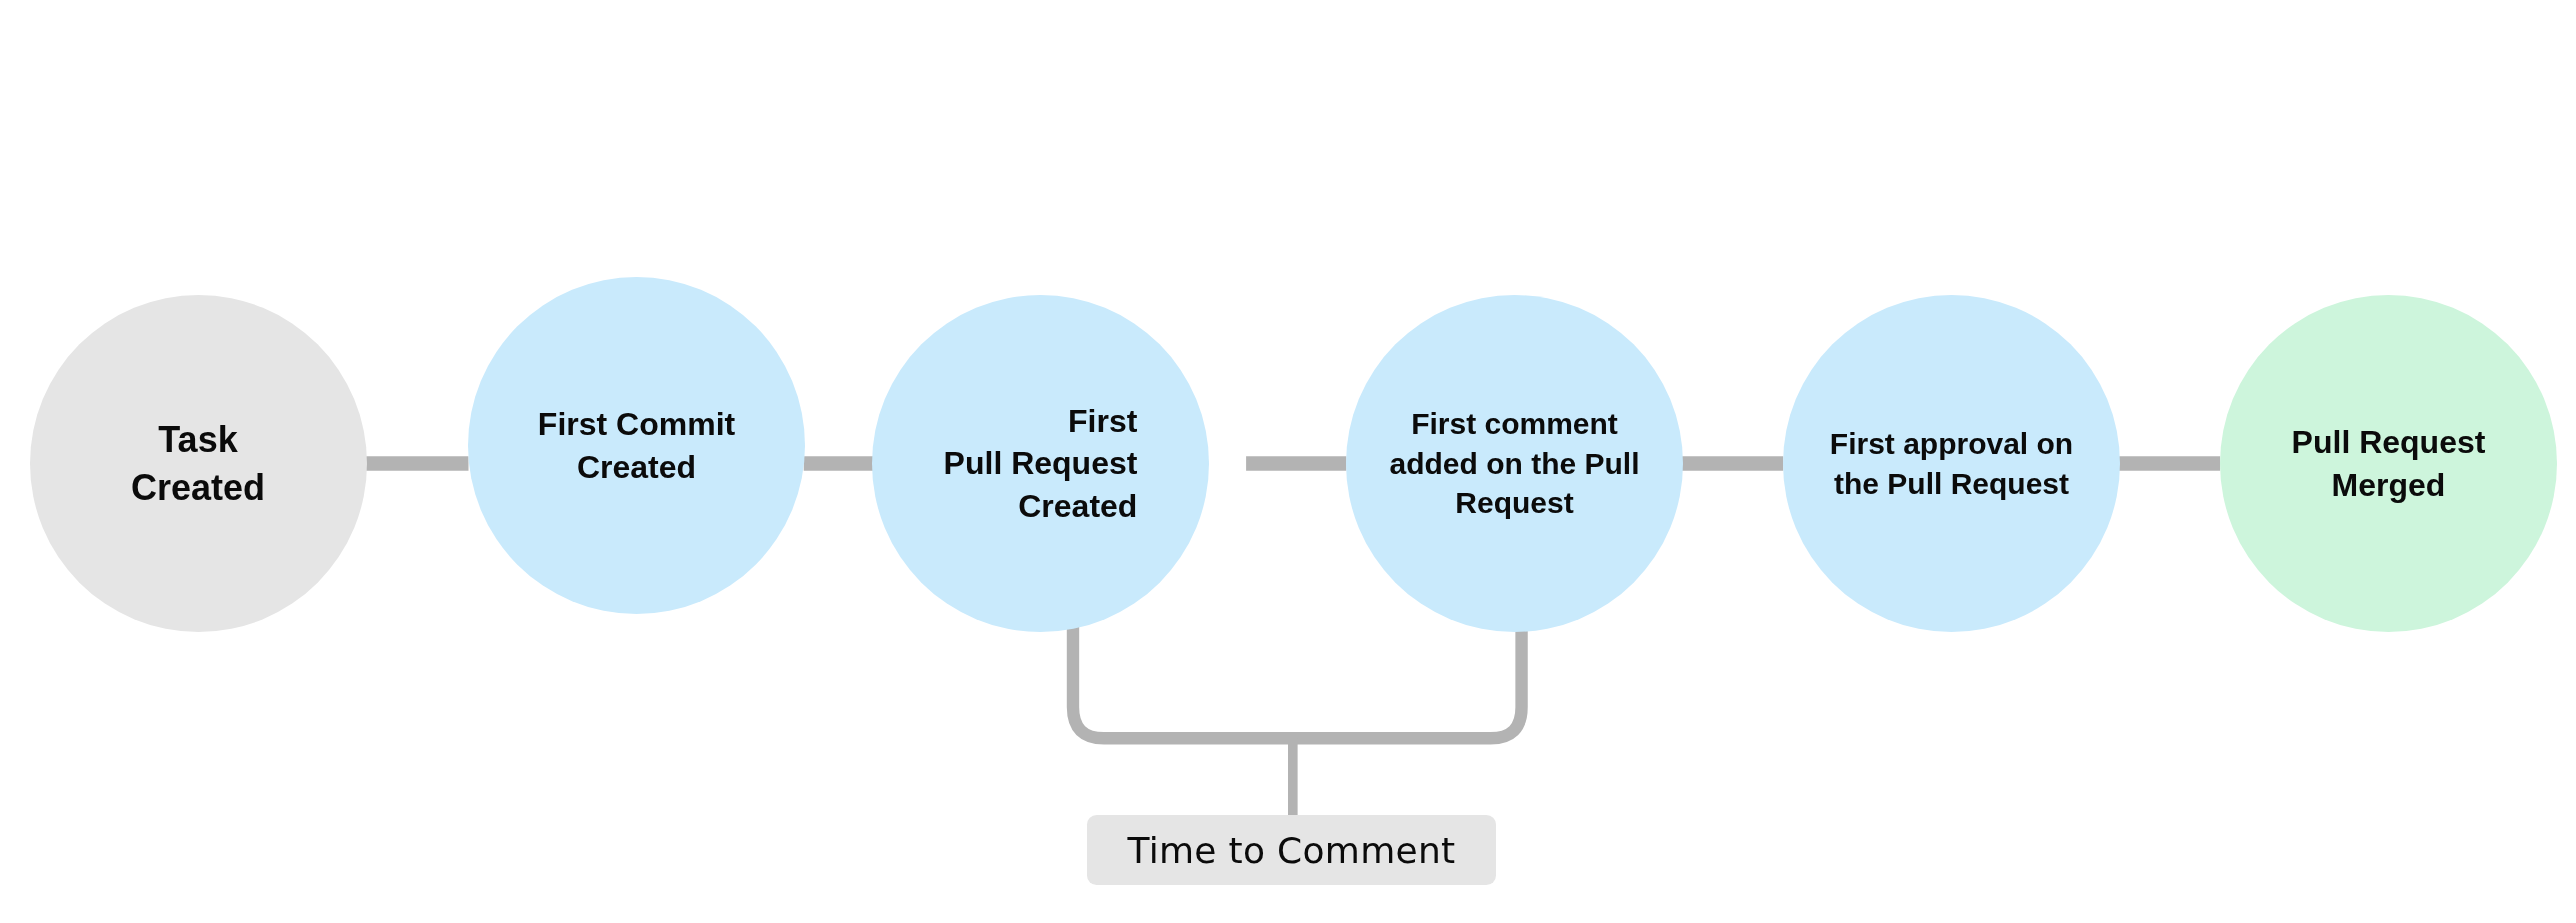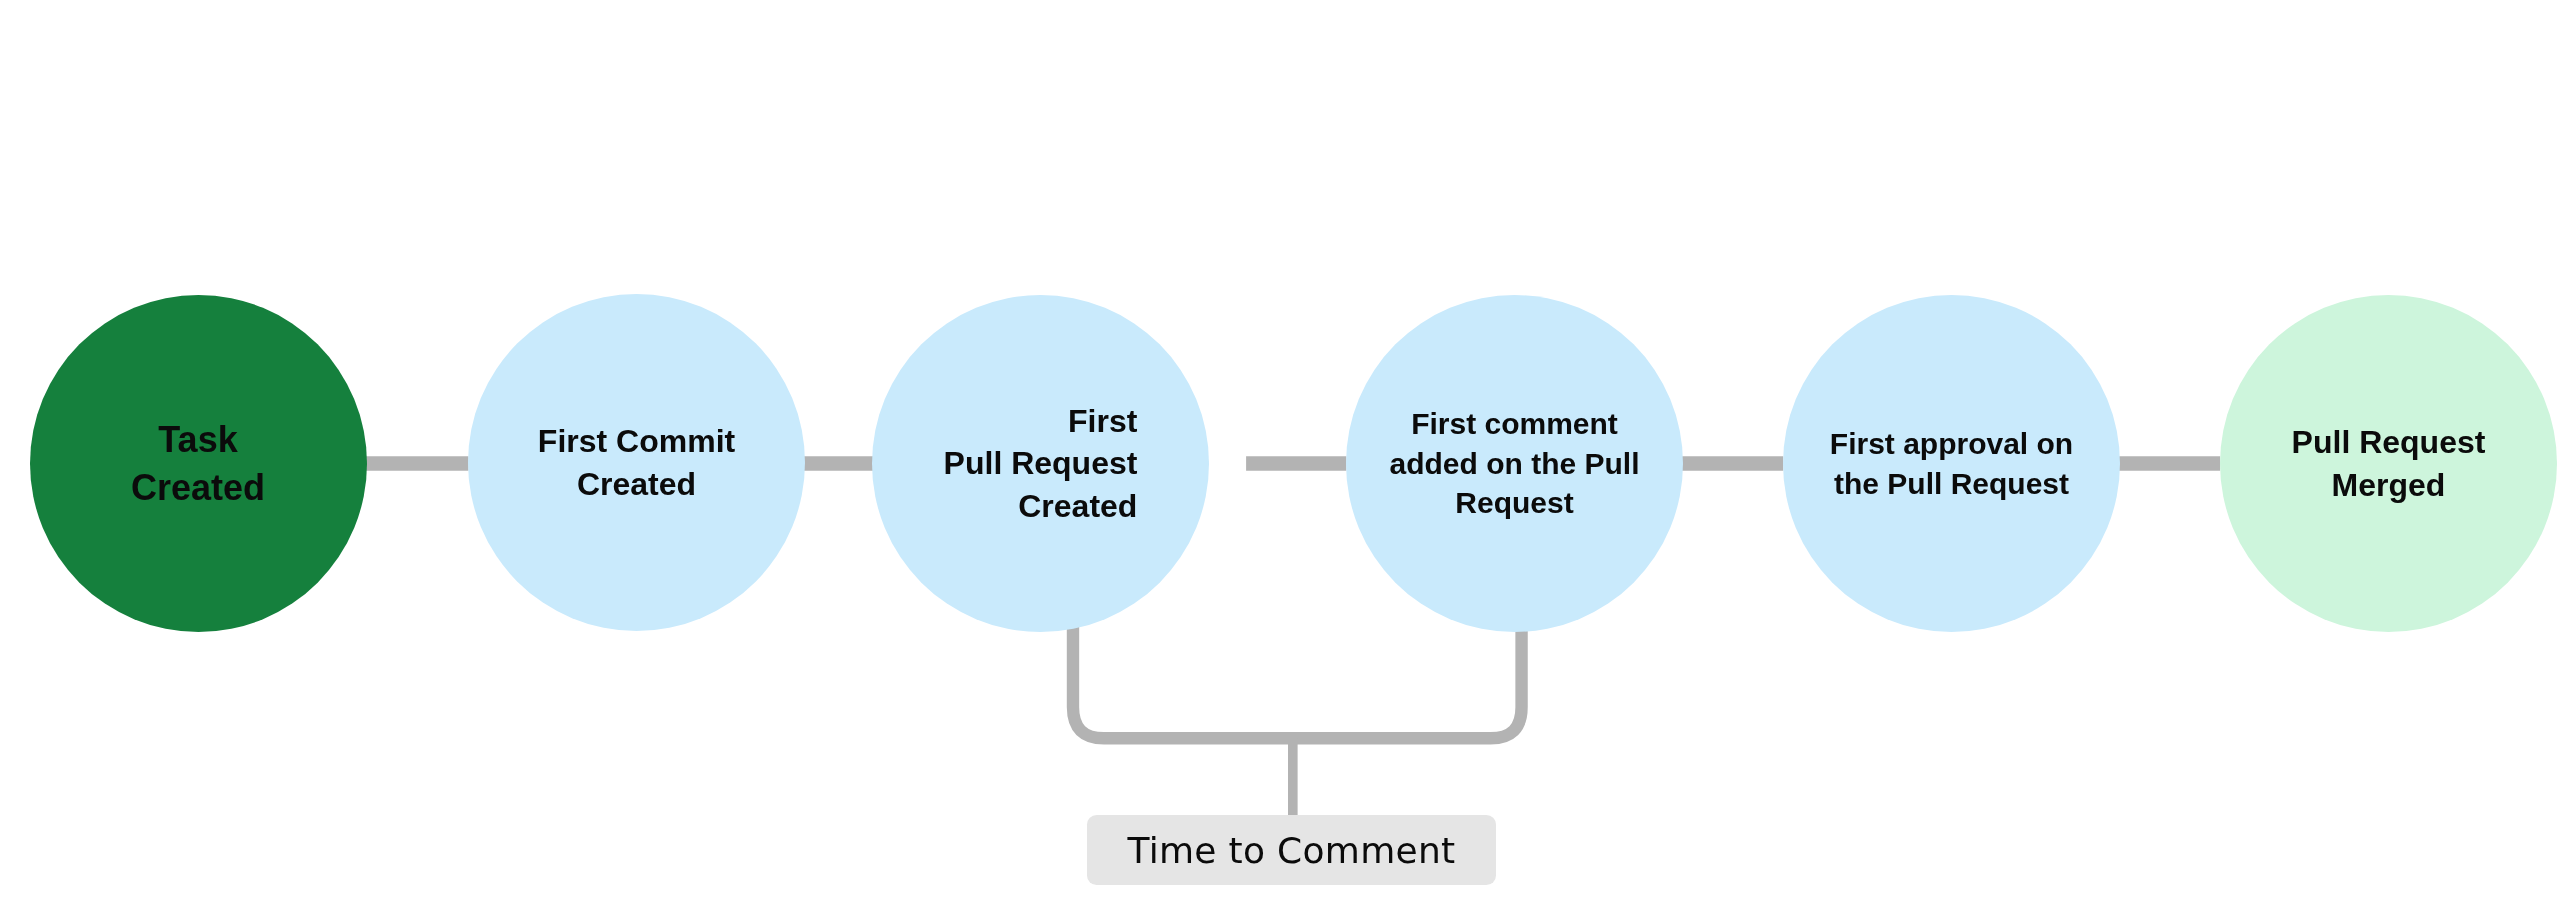--- a/index.html
+++ b/index.html
@@ -62,21 +62,21 @@
     box-sizing: border-box;
   }
   .node-label {
     font-family: "Liberation Sans", sans-serif;
     font-weight: bold;
     color: #0b0b0b;
     line-height: 1.33;
     white-space: pre-line;
     padding: 0 18px;
   }
-  .n-pink   { background: #15803d; }
+  .n-pink   { background: #e5e5e5; }
   .n-blue   { background: #c9eafc; }
   .n-green  { background: #cdf5dc; }
 
   .fs-52 { font-size: 36px; }
   .fs-46 { font-size: 32px; }
   .fs-44 { font-size: 30px; }
 
   
   .annot-box {
     position: absolute;
@@ -122,21 +122,21 @@
              Q 2215 1075 2215 1030
              L 2215 912" fill="none" stroke="#b3b3b3" stroke-width="18" stroke-linecap="butt"></path>
     <line x1="1882" y1="1075" x2="1882" y2="1188" stroke="#b3b3b3" stroke-width="14"></line>
   </svg>
 
   <div class="node n-pink" style="left:29.5px; top:295px; width:337px; height:337px;">
     <span class="node-label fs-52">Task
 Created</span>
   </div>
 
-  <div class="node n-blue" style="left:468px; top:294px; width:337px; height:337px;">
+  <div class="node n-blue" style="left:468px; top:277px; width:337px; height:337px;">
     <span class="node-label fs-46">First Commit
 Created</span>
   </div>
 
   <div class="node n-blue" style="left:872px; top:295px; width:337px; height:337px;text-align:right;">
     <span class="node-label fs-46">First
 Pull Request
 Created</span>
   </div>
 

